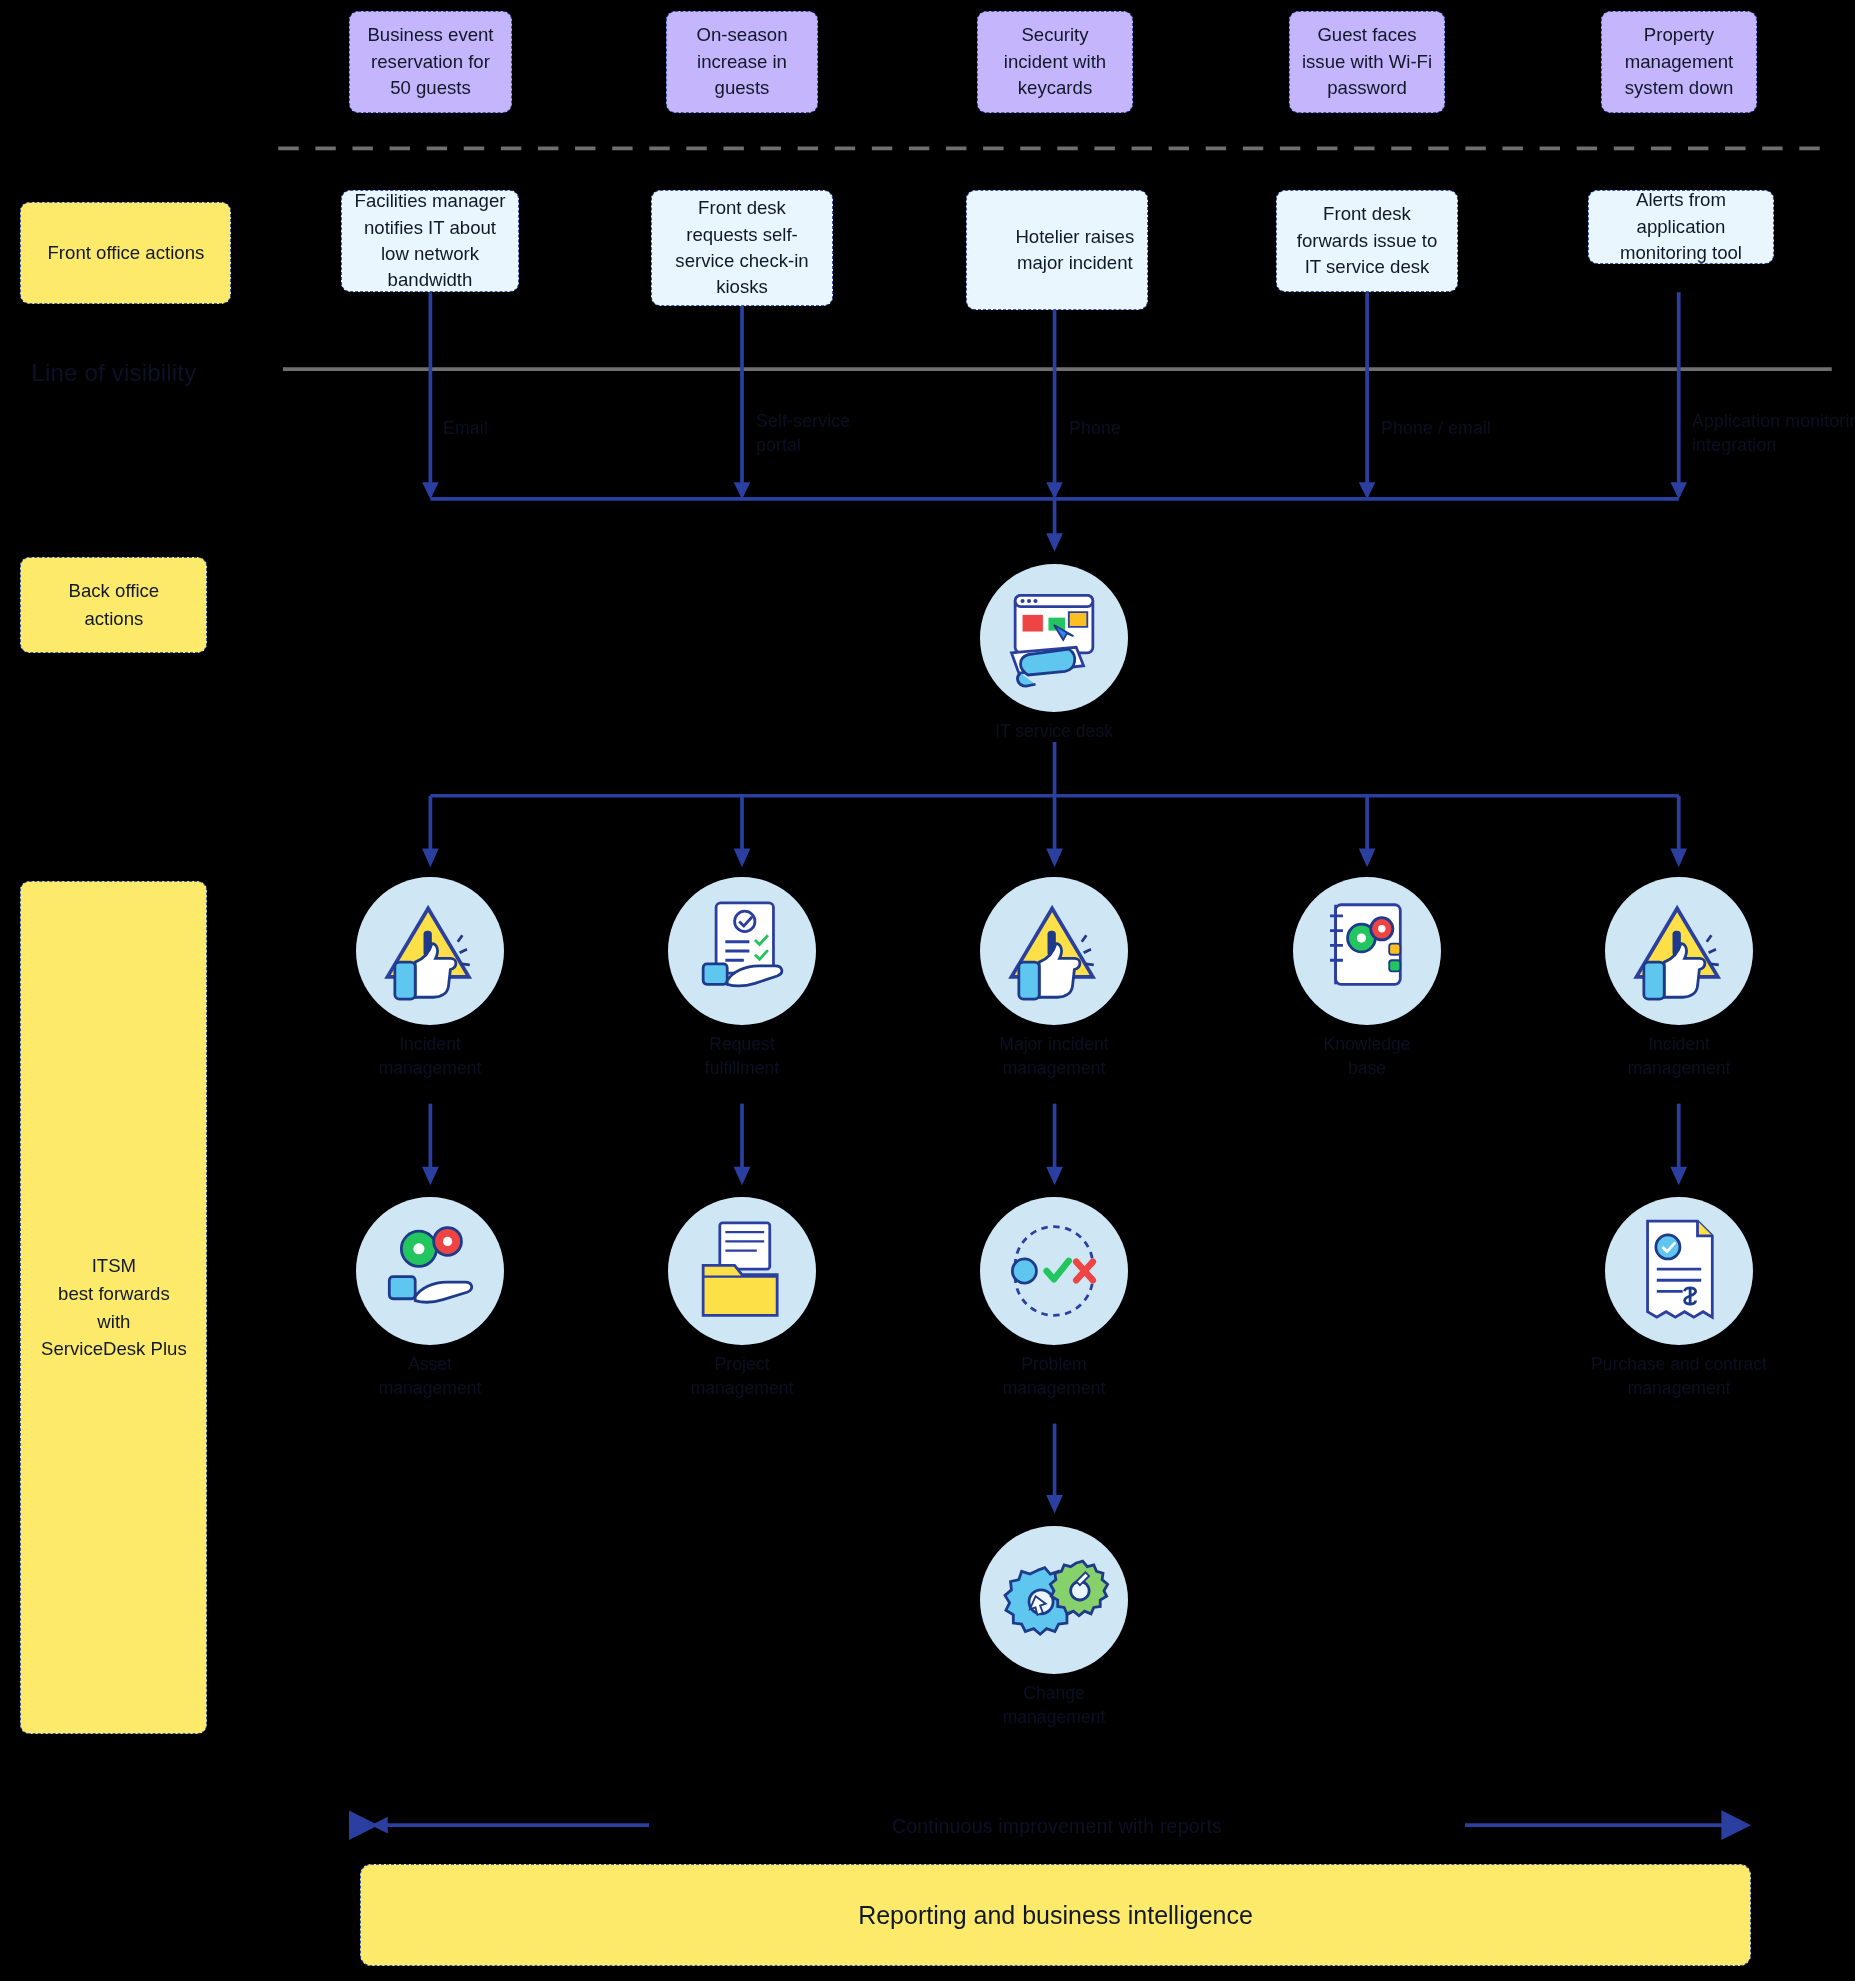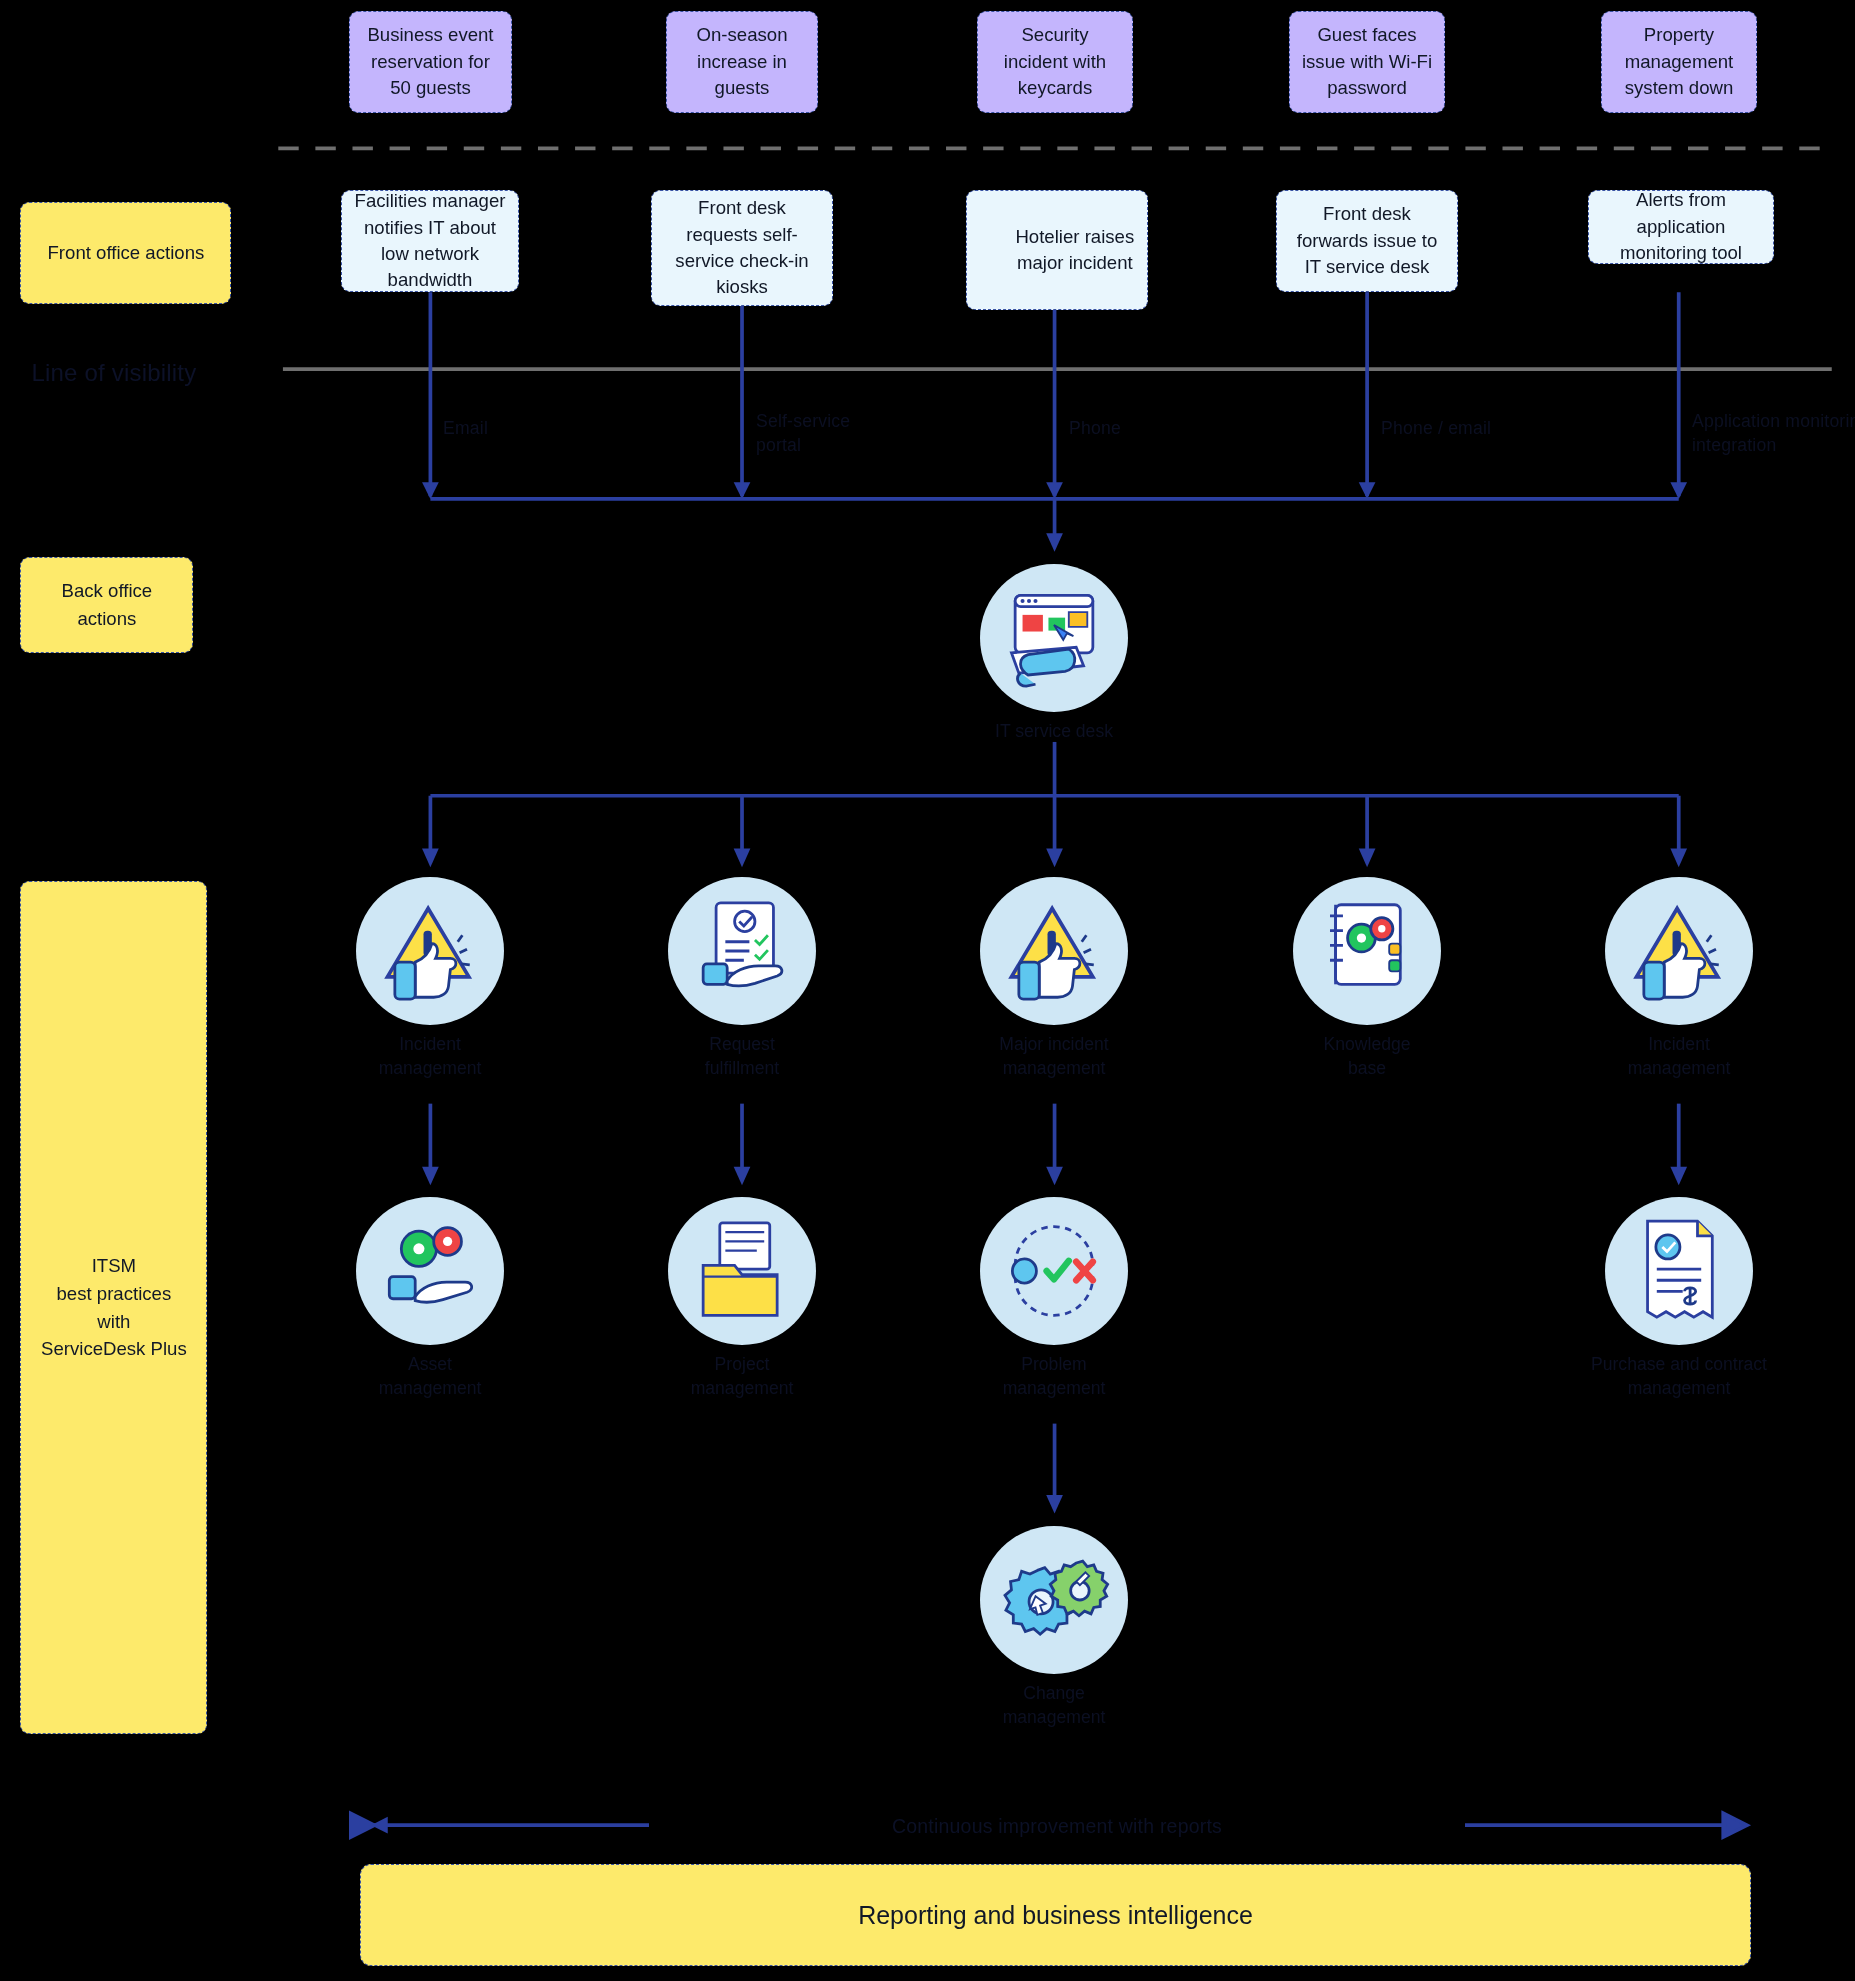--- a/index.html
+++ b/index.html
@@ -176,21 +176,21 @@
 tool</div>
 
   <div class="faint" style="left:443px;top:417px;width:167px;text-align:left;">Email</div>
   <div class="faint" style="left:756px;top:410px;width:186px;text-align:left;">Self-service
 portal</div>
   <div class="faint" style="left:1069px;top:417px;width:167px;text-align:left;">Phone</div>
   <div class="faint" style="left:1381px;top:417px;width:186px;text-align:left;">Phone / email</div>
   <div class="faint" style="left:1692px;top:410px;width:186px;text-align:left;">Application monitoring
 integration</div>
 
-  <div class="swim" style="left:20.4px;top:557px;width:173px;height:96px;">Back office
+  <div class="swim" style="left:20.4px;top:557px;width:187px;height:96px;">Back office
 actions</div>
 
   <div class="iconwrap" style="left:980px;top:564px;">
     <span class="circle"></span>
     <svg viewBox="0 0 160 160">
       <rect x="38" y="34" width="84" height="62" rx="6" fill="#ffffff" stroke="#2b3fa0" stroke-width="3"></rect>
       <rect x="38" y="34" width="84" height="12" rx="6" fill="#ffffff" stroke="#2b3fa0" stroke-width="3"></rect>
       <circle cx="46" cy="40" r="2.2" fill="#2b3fa0"></circle>
         <circle cx="53" cy="40" r="2.2" fill="#2b3fa0"></circle>
         <circle cx="60" cy="40" r="2.2" fill="#2b3fa0"></circle>
@@ -200,21 +200,21 @@
       <path d="M80,66 l10,16 l4,-7 l7,3 z" fill="#3b82f6" stroke="#1e3a8a" stroke-width="2"></path>
       <path d="M34,96 l70,-6 l8,20 l-70,8 z" fill="#ffffff" stroke="#2b3fa0" stroke-width="3"></path>
       <path d="M44,104 l56,-5" stroke="#2b3fa0" stroke-width="2"></path>
       <path d="M52,120 c-10,-6 -12,-18 0,-22 l44,-6 c10,6 8,22 -4,24 z" fill="#5ec6ef" stroke="#1e3a8a" stroke-width="3"></path>
       <path d="M44,118 c-6,4 -4,14 6,14 l10,-2" fill="#5ec6ef" stroke="#1e3a8a" stroke-width="3"></path>
     </svg>
     <div class="iconlabel">IT service desk</div>
   </div>
 
   <div class="swim" style="left:20.4px;top:881px;width:187px;height:853px;">ITSM
-best practices
+best forwards
 with
 ServiceDesk Plus</div>
 
   <div class="iconwrap" style="left:356px;top:877px;">
     <span class="circle"></span>
     <svg viewBox="0 0 160 160">
       <path d="M78,34 L122,108 L34,108 Z" fill="#fde047" stroke="#2b3fa0" stroke-width="4"></path>
       <rect x="73" y="58" width="9" height="28" rx="4" fill="#1e3a8a"></rect>
       <circle cx="77.5" cy="95" r="5" fill="#1e3a8a"></circle>
       <path d="M64,92 c10,-4 16,-12 18,-20 c6,0 8,8 4,16 l16,0 c8,0 8,10 0,12 l-2,18 c-1,8 -8,12 -16,12 l-20,0 z" fill="#ffffff" stroke="#1e3a8a" stroke-width="3"></path>

